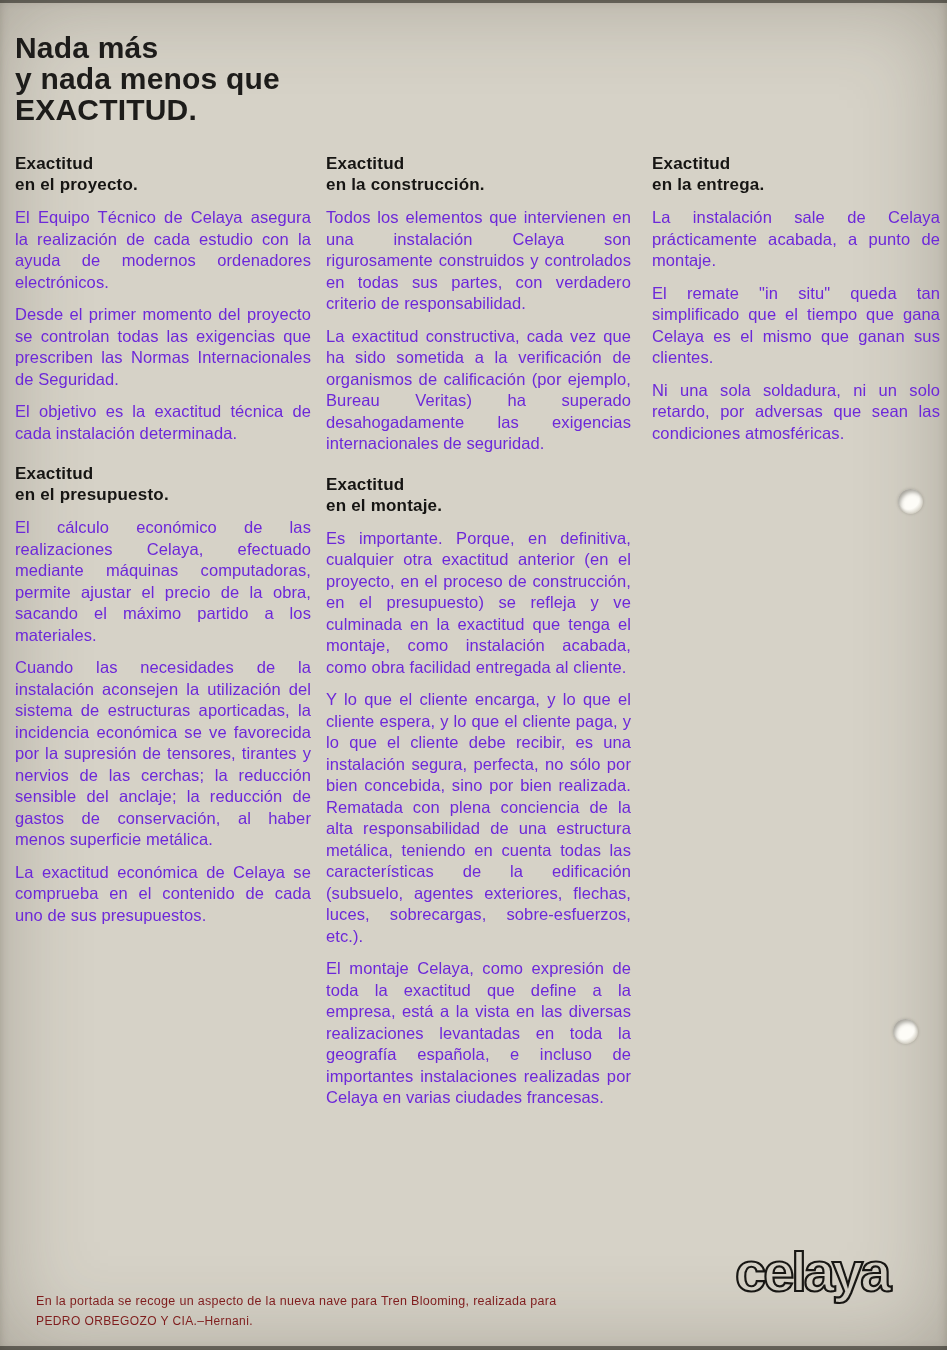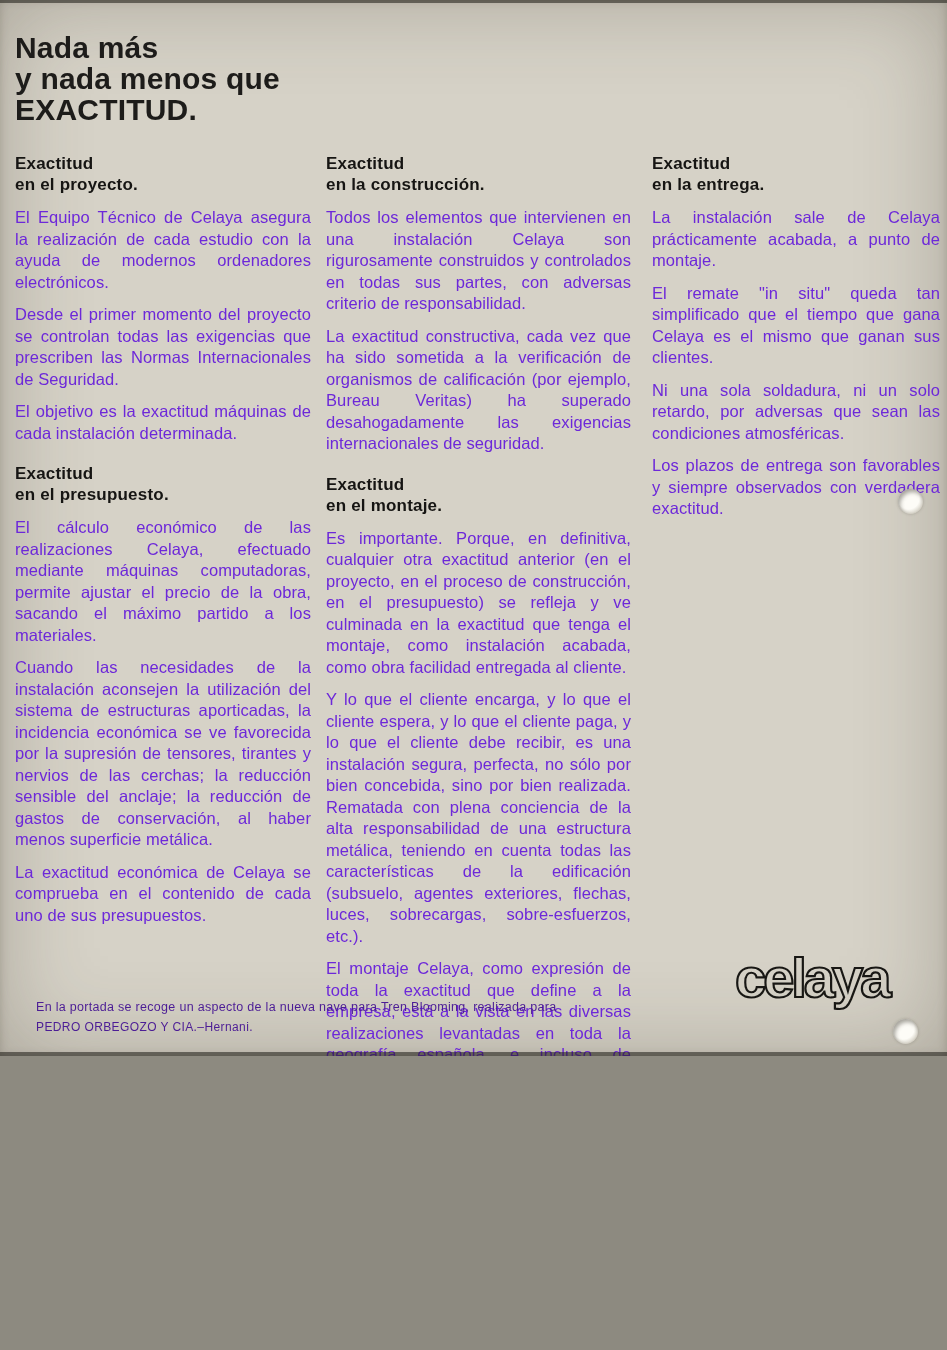--- a/index.html
+++ b/index.html
@@ -3,21 +3,21 @@
 <meta charset="utf-8">
 <style>
   html, body { margin: 0; padding: 0; }
   body {
     background: #8d8a80;
     font-family: "Liberation Sans", "DejaVu Sans", sans-serif;
   }
   .page {
     position: relative;
     width: 947px;
-    height: 1056px;
+    height: 1350px;
     margin: 0 auto;
     background: #d6d2c7;
     overflow: hidden;
     box-shadow: inset 0 0 90px rgba(70, 64, 50, 0.30), inset 0 0 10px rgba(70, 64, 50, 0.25);
   }
   .edge { position: absolute; left: 0; width: 100%; background: rgba(30, 28, 22, 0.55); }
   .edge.top { top: 0; height: 3px; }
   .edge.bottom { bottom: 0; height: 4px; }
 
   .title {
@@ -74,21 +74,21 @@
     background: radial-gradient(circle at 42% 38%, #fdfcf7 50%, #cfcbbf 78%, #a9a598 100%);
     box-shadow: inset 2px 3px 4px rgba(60, 55, 45, 0.45), 0 0 3px rgba(60, 55, 45, 0.25);
   }
   .punch-hole.one { left: 898px; top: 489px; }
   .punch-hole.two { left: 893px; top: 1019px; }
 
   .footer {
     position: absolute;
     left: 36px;
     bottom: 22px;
-    color: #4c1d95;
+    color: #7f1d1d;
   }
   .footer .line1 { font-size: 12.5px; letter-spacing: 0.3px; margin-bottom: 6px; }
   .footer .line2 { font-size: 12px; letter-spacing: 0.4px; }
 
   .logo {
     position: absolute;
     right: 2px;
     bottom: 42px;
   }
 </style>
@@ -103,55 +103,54 @@
 EXACTITUD.</h1>
 
   <div class="columns">
 
     <div class="col col-1">
       <div class="section">
         <h2 class="heading">Exactitud
 en el proyecto.</h2>
         <p class="para">El Equipo Técnico de Celaya asegura la realización de cada estudio con la ayuda de modernos ordenadores electrónicos.</p>
         <p class="para">Desde el primer momento del proyecto se controlan todas las exigencias que prescriben las Normas Internacionales de Seguridad.</p>
-        <p class="para">El objetivo es la exactitud máquinas de cada instalación determinada.</p>
+        <p class="para">El objetivo es la exactitud técnica de cada instalación determinada.</p>
       </div>
       <div class="section">
         <h2 class="heading">Exactitud
 en el presupuesto.</h2>
         <p class="para">El cálculo económico de las realizaciones Celaya, efectuado mediante máquinas computadoras, permite ajustar el precio de la obra, sacando el máximo partido a los materiales.</p>
         <p class="para">Cuando las necesidades de la instalación aconsejen la utilización del sistema de estructuras aporticadas, la incidencia económica se ve favorecida por la supresión de tensores, tirantes y nervios de las cerchas; la reducción sensible del anclaje; la reducción de gastos de conservación, al haber menos superficie metálica.</p>
         <p class="para">La exactitud económica de Celaya se comprueba en el contenido de cada uno de sus presupuestos.</p>
       </div>
     </div>
 
     <div class="col col-2">
       <div class="section">
         <h2 class="heading">Exactitud
 en la construcción.</h2>
-        <p class="para">Todos los elementos que intervienen en una instalación Celaya son rigurosamente construidos y controlados en todas sus partes, con adversas criterio de responsabilidad.</p>
+        <p class="para">Todos los elementos que intervienen en una instalación Celaya son rigurosamente construidos y controlados en todas sus partes, con verdadero criterio de responsabilidad.</p>
         <p class="para">La exactitud constructiva, cada vez que ha sido sometida a la verificación de organismos de calificación (por ejemplo, Bureau Veritas) ha superado desahogadamente las exigencias internacionales de seguridad.</p>
       </div>
       <div class="section">
         <h2 class="heading">Exactitud
 en el montaje.</h2>
         <p class="para">Es importante. Porque, en definitiva, cualquier otra exactitud anterior (en el proyecto, en el proceso de construcción, en el presupuesto) se refleja y ve culminada en la exactitud que tenga el montaje, como instalación acabada, como obra facilidad entregada al cliente.</p>
         <p class="para">Y lo que el cliente encarga, y lo que el cliente espera, y lo que el cliente paga, y lo que el cliente debe recibir, es una instalación segura, perfecta, no sólo por bien concebida, sino por bien realizada. Rematada con plena conciencia de la alta responsabilidad de una estructura metálica, teniendo en cuenta todas las características de la edificación (subsuelo, agentes exteriores, flechas, luces, sobrecargas, sobre-esfuerzos, etc.).</p>
         <p class="para">El montaje Celaya, como expresión de toda la exactitud que define a la empresa, está a la vista en las diversas realizaciones levantadas en toda la geografía española, e incluso de importantes instalaciones realizadas por Celaya en varias ciudades francesas.</p>
       </div>
     </div>
 
     <div class="col col-3">
       <div class="section">
         <h2 class="heading">Exactitud
 en la entrega.</h2>
         <p class="para">La instalación sale de Celaya prácticamente acabada, a punto de montaje.</p>
         <p class="para">El remate "in situ" queda tan simplificado que el tiempo que gana Celaya es el mismo que ganan sus clientes.</p>
         <p class="para">Ni una sola soldadura, ni un solo retardo, por adversas que sean las condiciones atmosféricas.</p>
-        <p class="para">Los plazos de entrega son favorables y siempre observados con verdadera exactitud.</p>
       </div>
     </div>
 
   </div>
 
   <div class="punch-hole one"></div>
   <div class="punch-hole two"></div>
 
   <div class="footer">
     <div class="line1">En la portada se recoge un aspecto de la nueva nave para Tren Blooming, realizada para</div>

